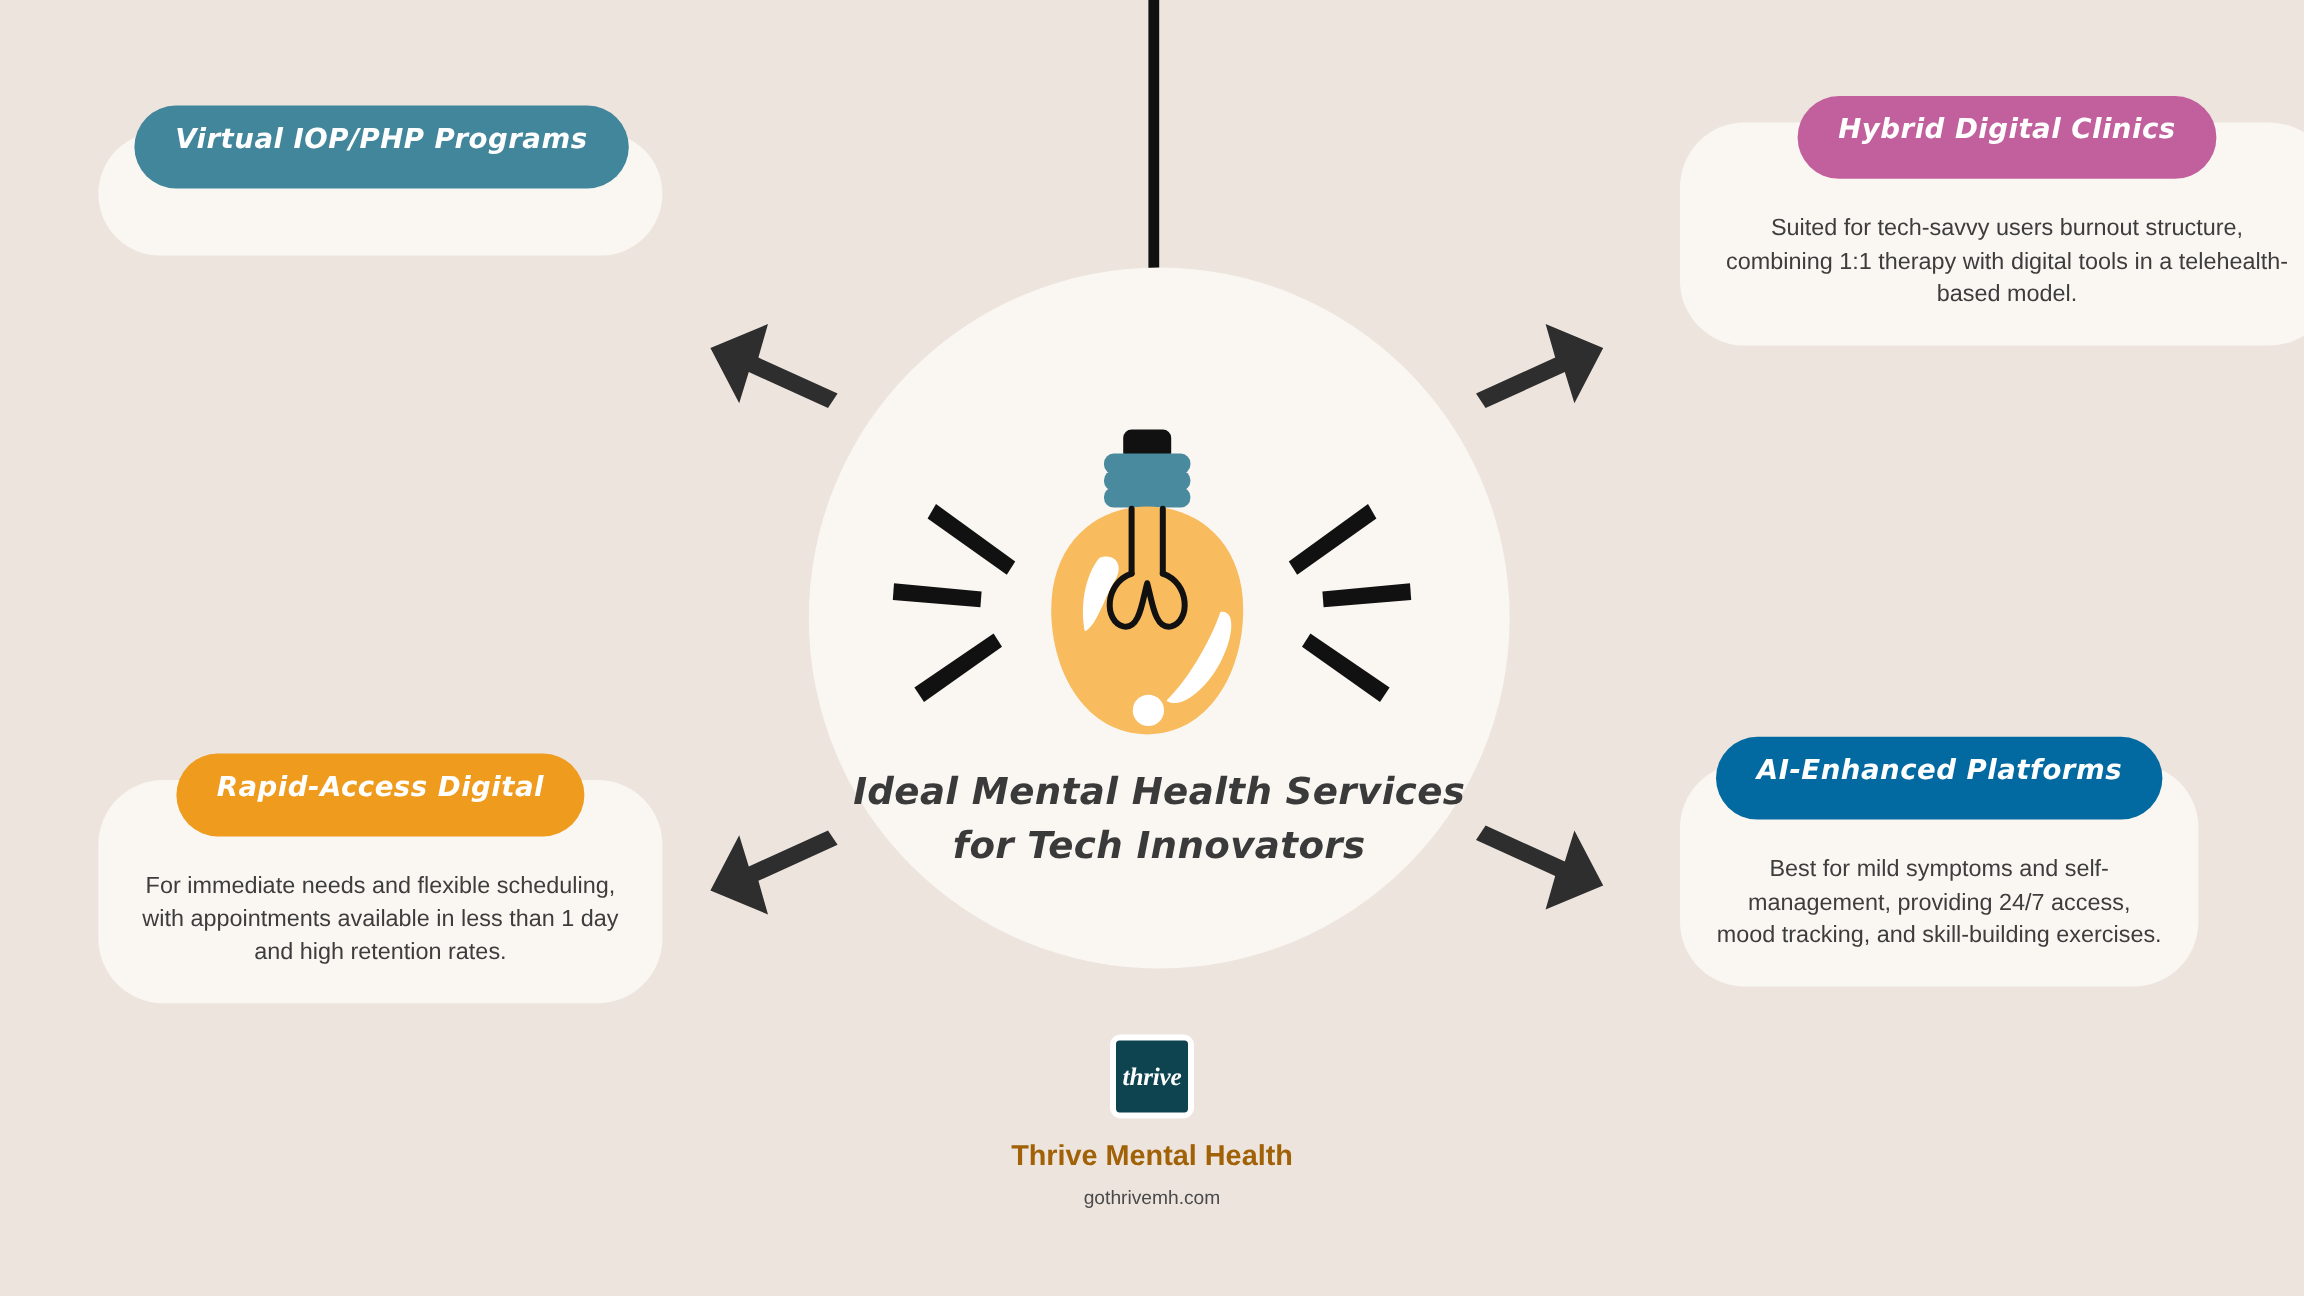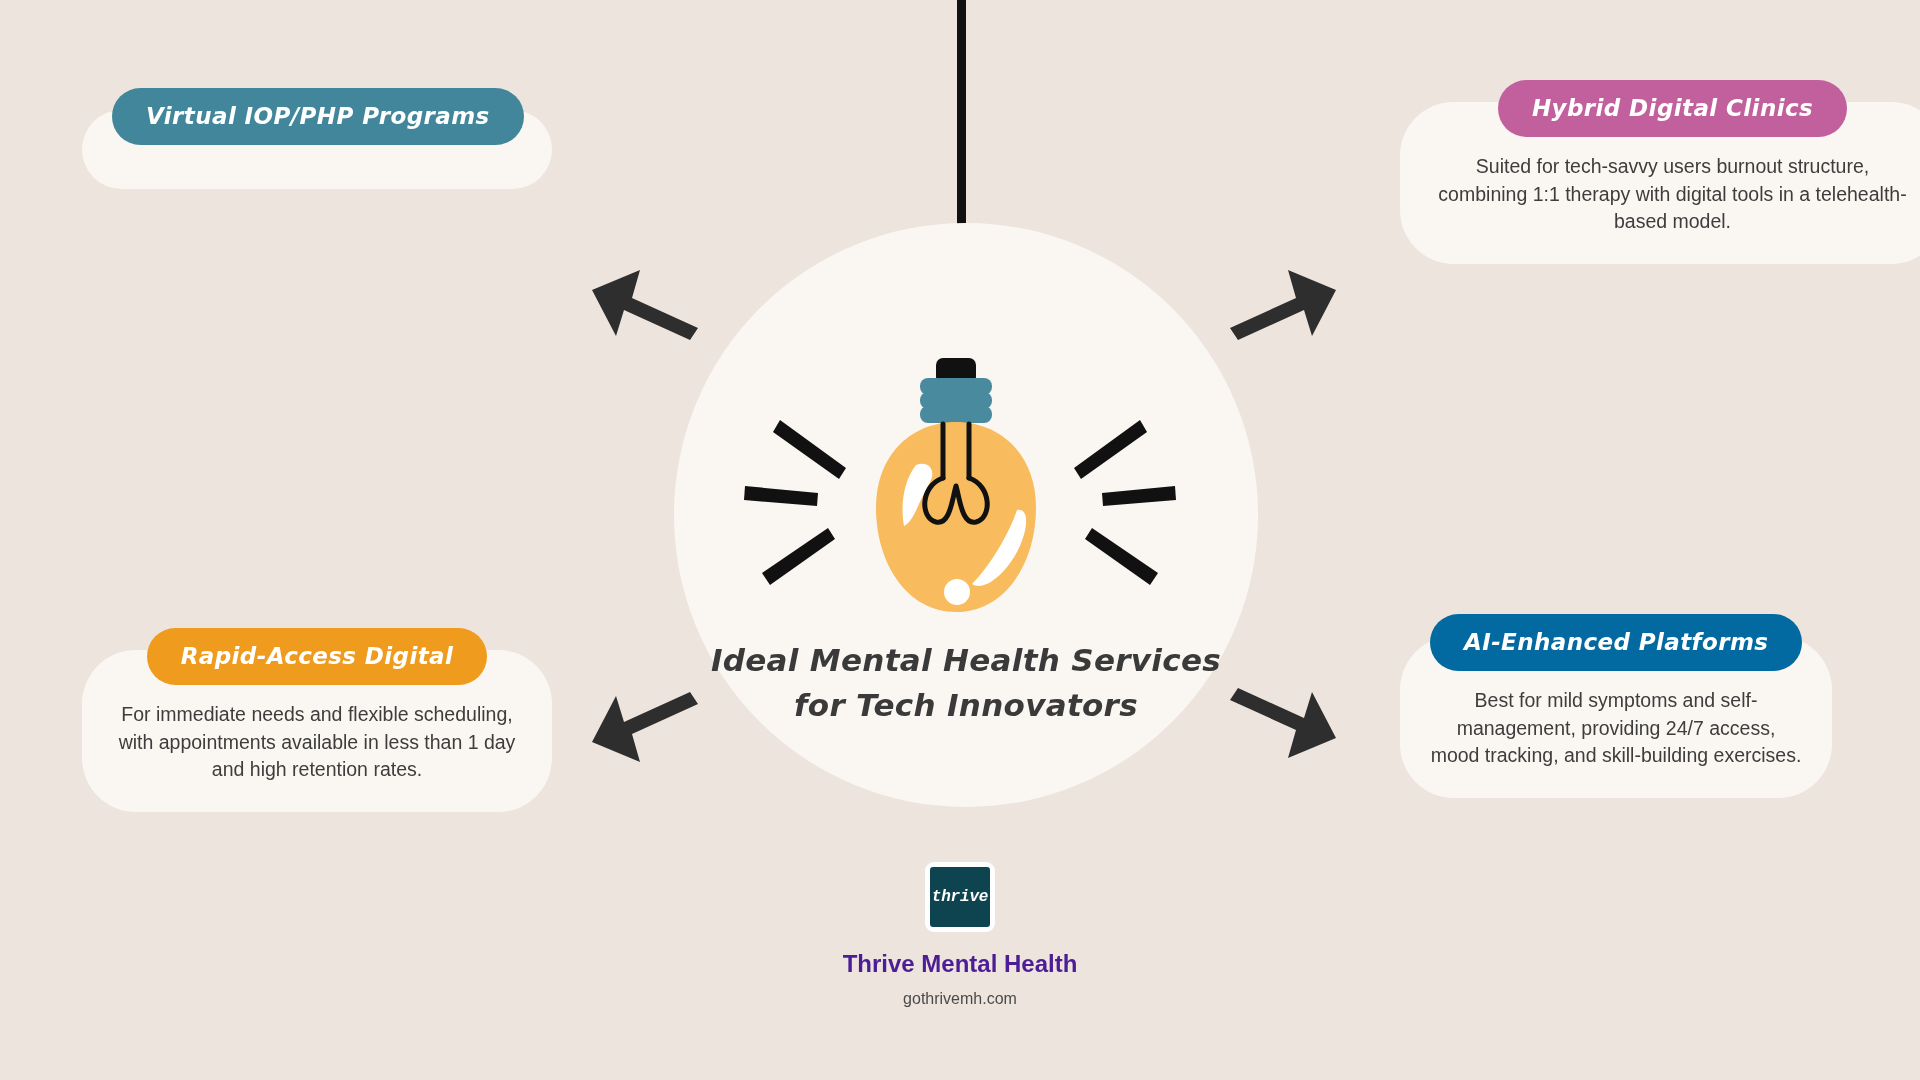--- a/index.html
+++ b/index.html
@@ -47,24 +47,24 @@
     padding:0 30px 28px;
     text-align:center;
   }
   .card-head {
     display:inline-block;
     border-radius:40px;
     color:#FFFFFF;
     font-family:"DejaVu Sans", sans-serif;
     font-weight:700; font-style:italic;
     font-size:23px; letter-spacing:.4px;
-    padding:15px 34px 16px;
+    padding:15px 34px 28px;
     white-space:nowrap;
     margin-top:-25px;
-    margin-bottom:16px;
+    margin-bottom:28px;
   }
   .card-body {
     font-size:19.5px; line-height:1.42;
     color:#3D3D3D;
   }
 
   #card-tl { left:82px; top:110px;  width:470px; }
   #card-bl { left:82px; top:650px;  width:470px; }
   #card-tr { left:1400px; top:102px; width:545px; }
   #card-br { left:1400px; top:636px; width:432px; }
@@ -87,25 +87,25 @@
   .logo-frame {
     width:70px; height:70px; margin:0 auto;
     background:#FFFFFF; border-radius:9px; padding:5px;
   }
   .logo-square {
     width:100%; height:100%; background:#0D4450; border-radius:3px;
     display:flex; align-items:center; justify-content:center;
   }
   .logo-text {
     color:#FFFFFF; font-weight:700; font-style:italic;
-    font-size:16px; letter-spacing:-.2px;
-    font-family:Liberation Mono, monospace;
+    font-size:21px; letter-spacing:-.2px;
+    font-family:Liberation Serif, serif;
   }
   .brand-name {
-    margin-top:18px; font-size:24px; font-weight:700; color:#4c1d95;
+    margin-top:18px; font-size:24px; font-weight:700; color:#a16207;
   }
   .brand-url {
     margin-top:12px; font-size:16px; color:#4A4A4A;
   }
 </style>
 </head>
 <body style="background: rgb(237, 228, 222);">
 
 <div id="stage">
 

